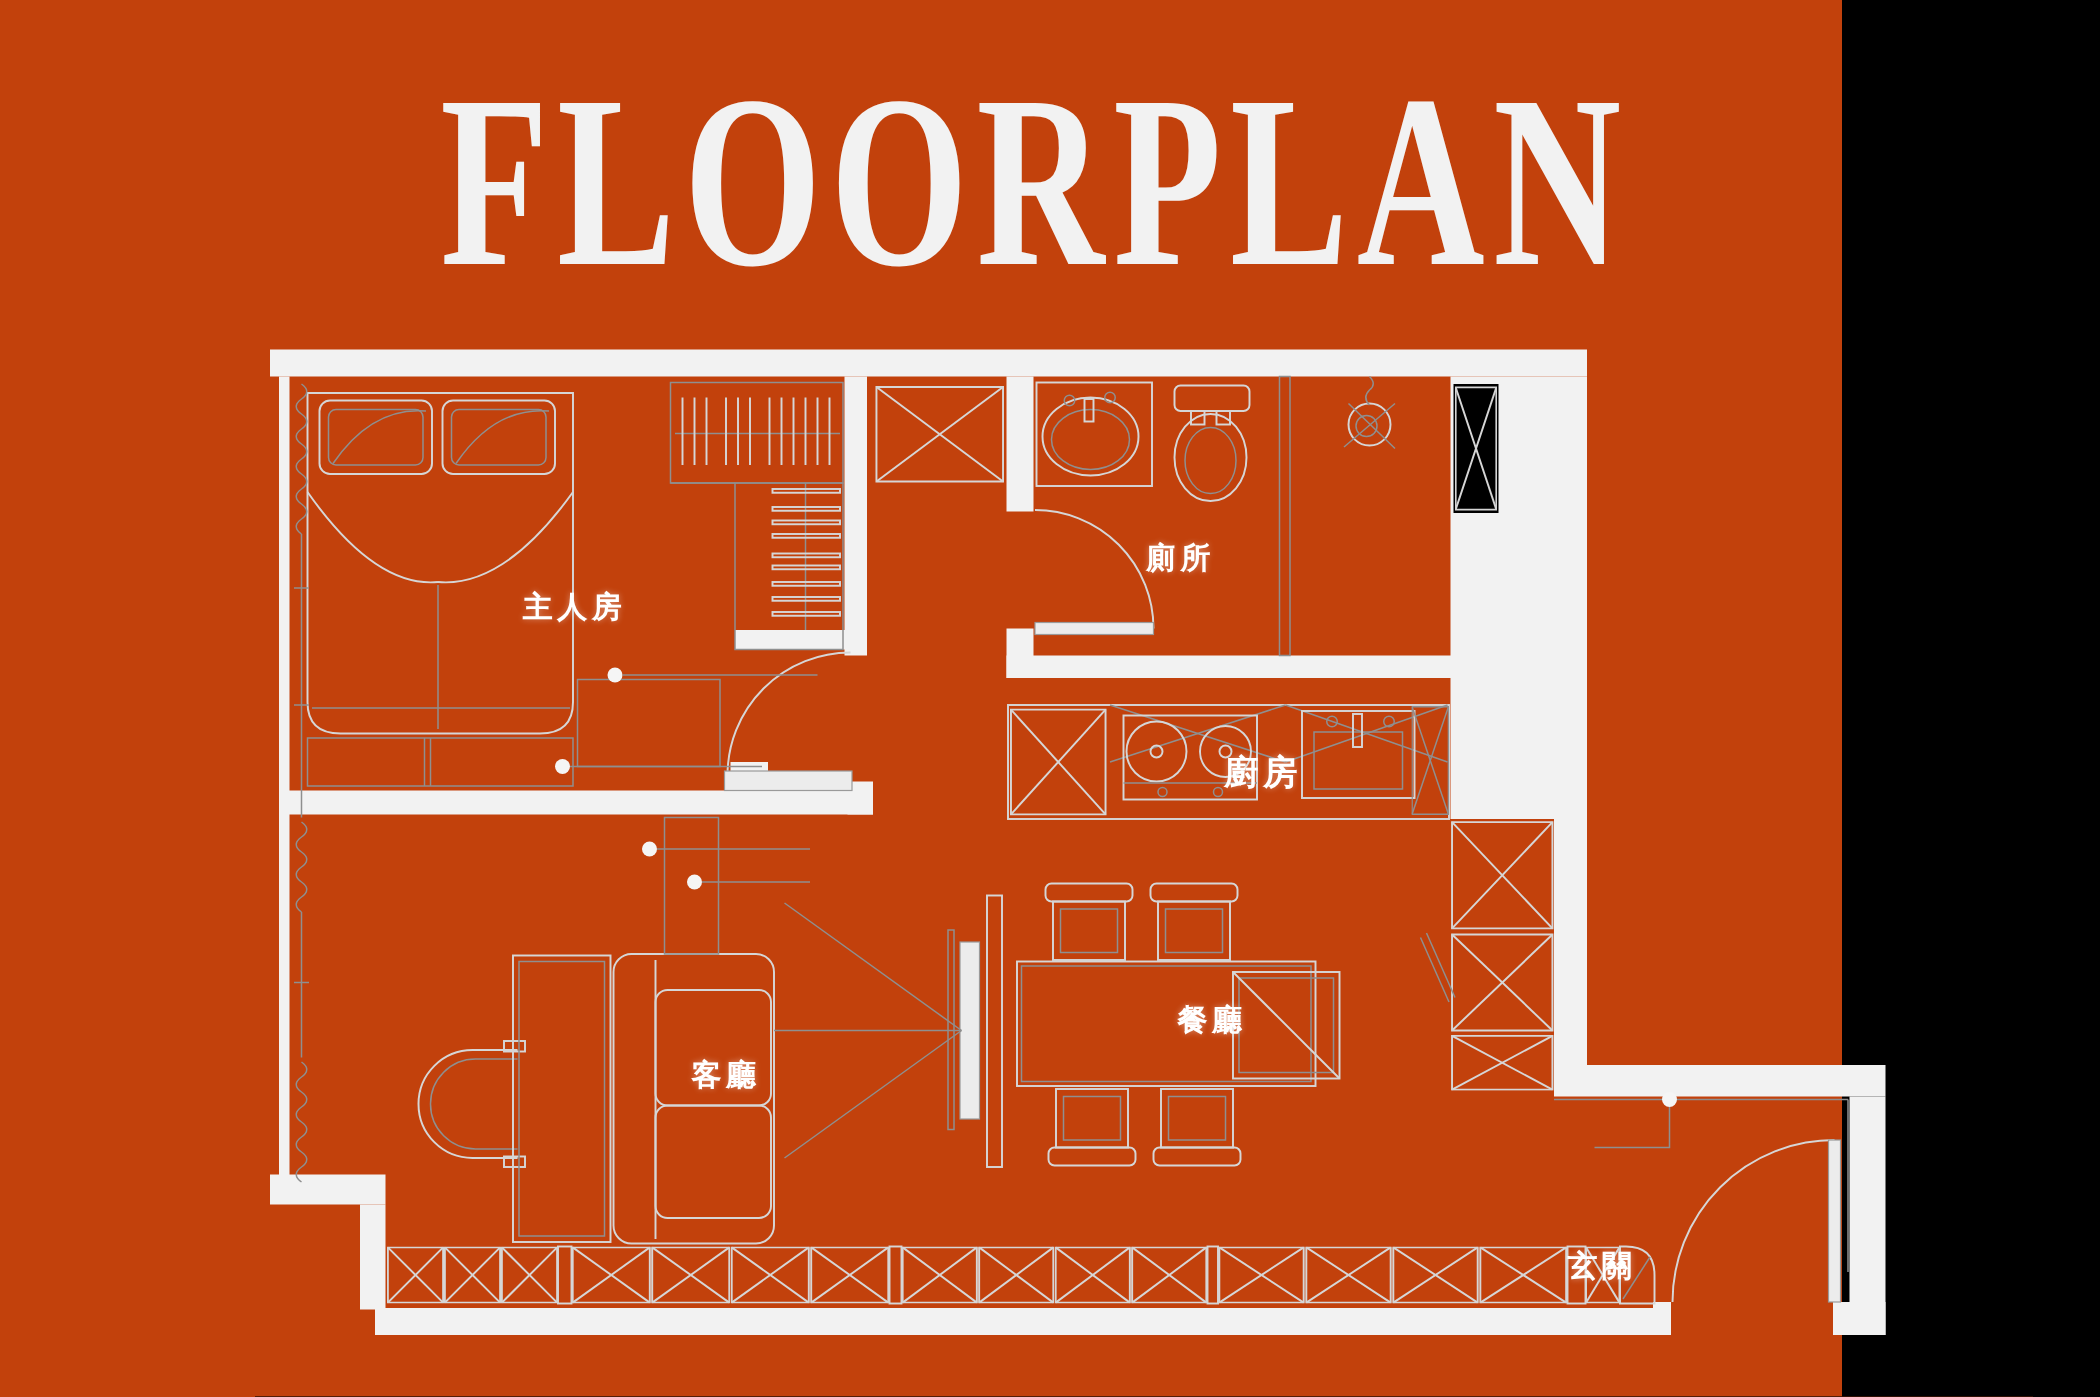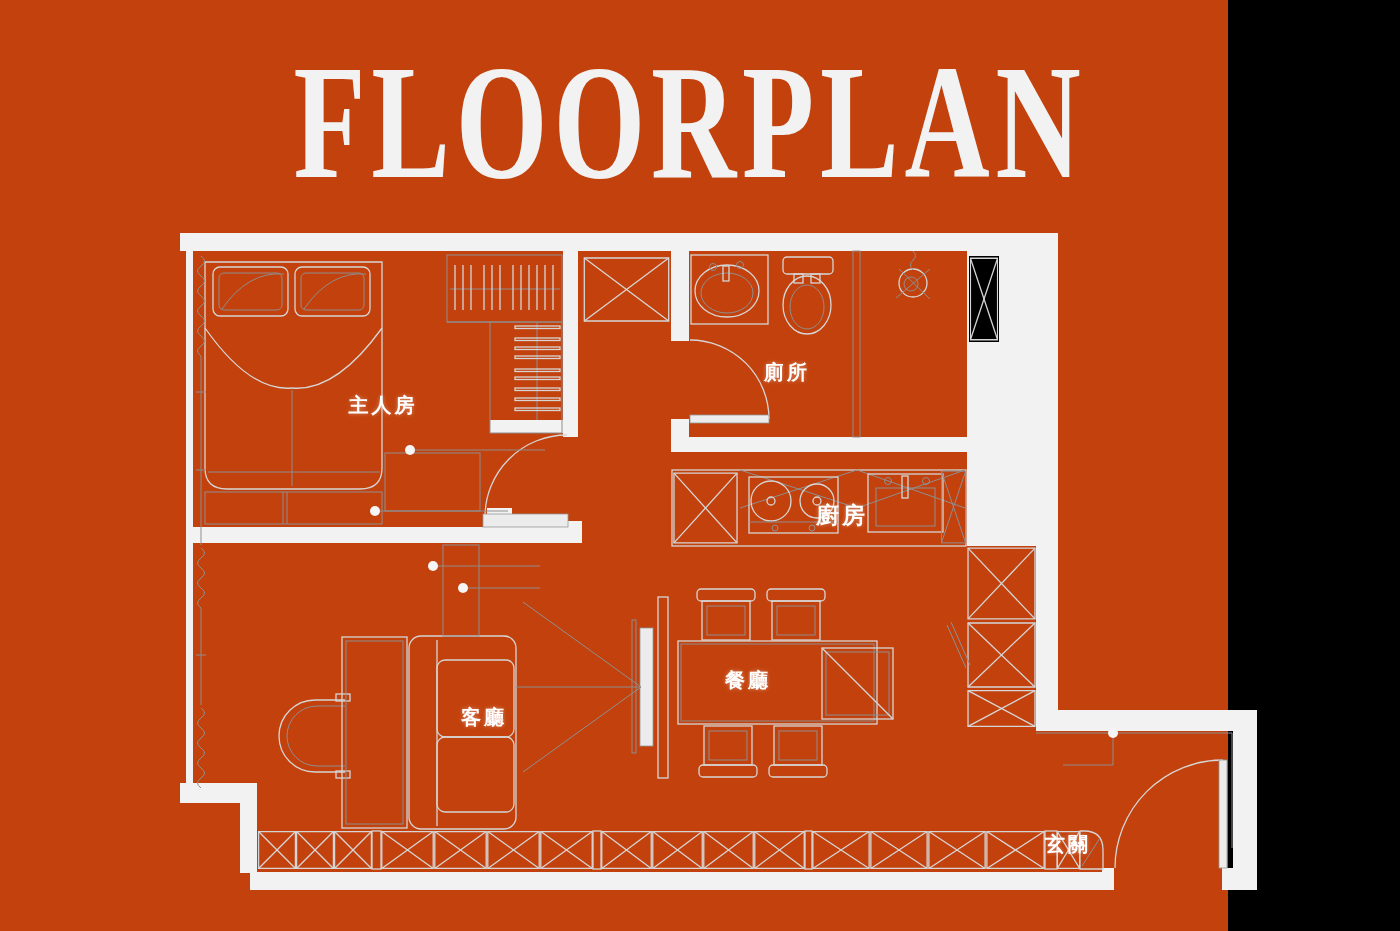--- a/index.html
+++ b/index.html
@@ -311,16 +311,16 @@
       <circle class="dot" cx="433" cy="566" r="5"></circle>
         <line class="d" x1="438" y1="566" x2="540" y2="566"></line>
       <circle class="dot" cx="463" cy="588" r="5"></circle>
         <line class="d" x1="468" y1="588" x2="540" y2="588"></line>
     </g>
   </svg>
 
   <div class="room-label lb-20" style="left:383px;top:393px;margin-top:12px;">主人房</div>
   <div class="room-label lb-20" style="left:787px;top:372px;">廁所</div>
   <div class="room-label lb-18" style="left:842px;top:515px;">廚房</div>
-  <div class="room-label lb-20" style="left:748px;top:680px;">餐廳</div>
+  <div class="room-label lb-20" style="left:808px;top:680px;">餐廳</div>
   <div class="room-label lb-20" style="left:484px;top:717px;">客廳</div>
   <div class="room-label lb-20" style="left:1068px;top:844px;">玄關</div>
 </div>
 
 </body></html>

